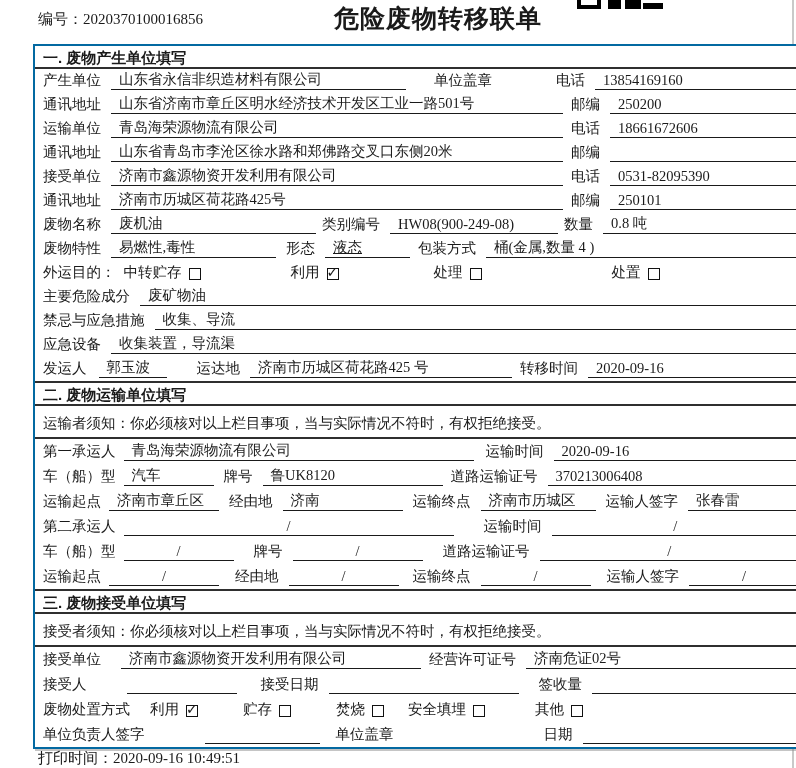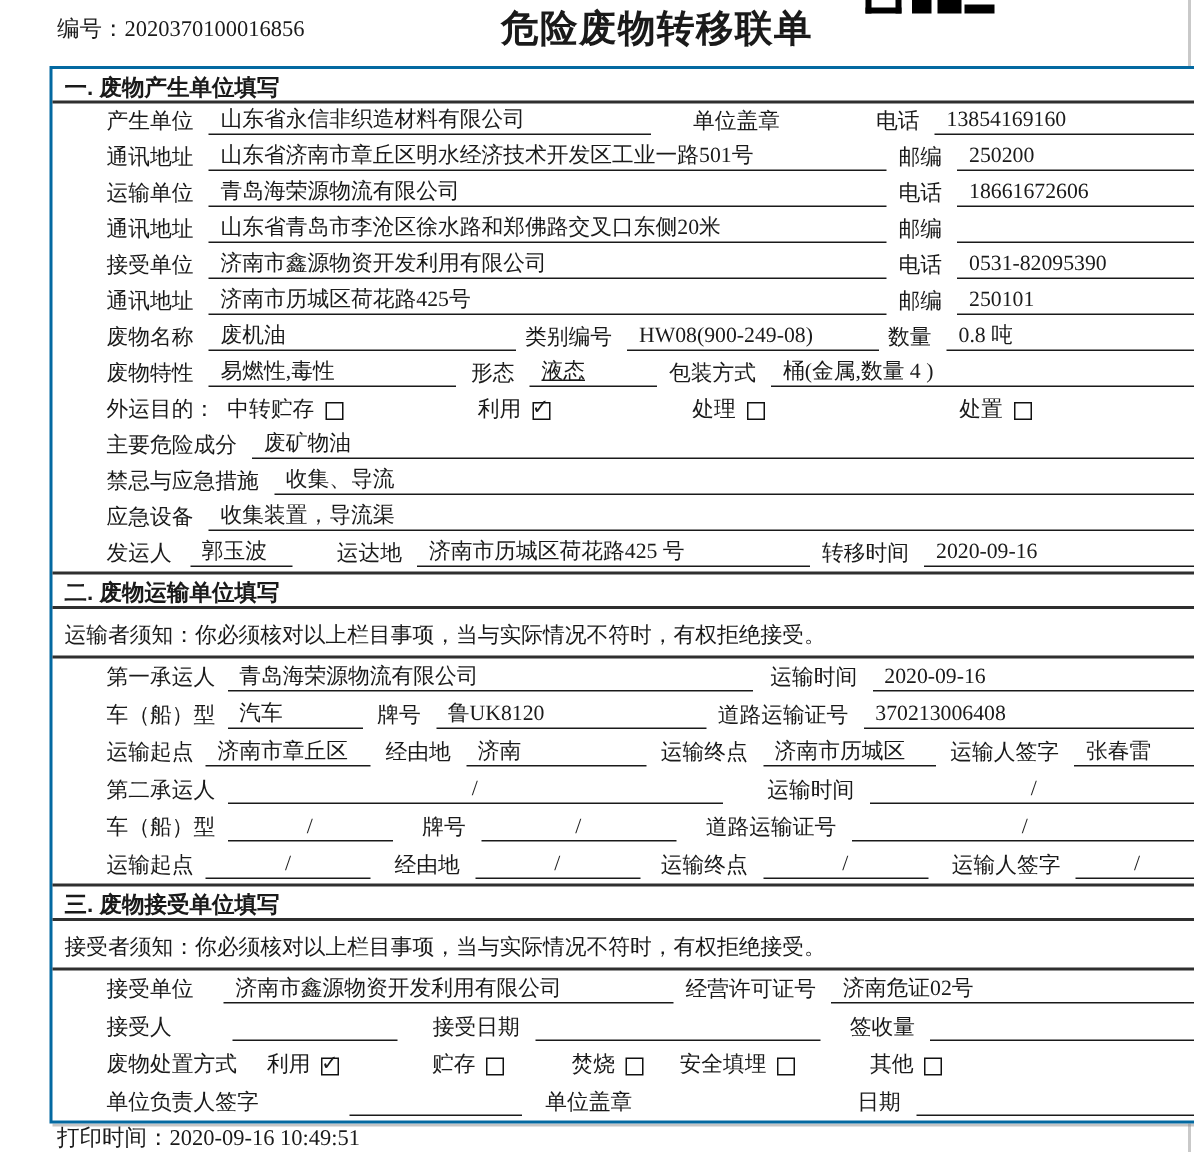--- a/index.html
+++ b/index.html
@@ -24,21 +24,21 @@
 
   
   #form-table { position:absolute; left:33px; top:44px; width:774px;
     border:2px solid #0369a1; background:#fff; box-shadow:2px 2px 0 rgba(140,140,140,.5); }
   .section + .section { border-top:2px solid #2f2f2f; }
   .sec-head { height:23px; padding:3px 0 0 8px; font-size:15px; font-weight:bold;
     font-family:"Liberation Sans","DejaVu Sans",sans-serif; border-bottom:2px solid #2f2f2f; }
   .note { height:33px; padding:8px 0 0 8px; font-size:14.5px; border-bottom:2px solid #2f2f2f; }
   .row { display:flex; align-items:flex-end; height:25px; padding:0 4px 3px 8px; font-size:14.5px; }
   .section:first-child .row { height:24px; }
-  .lbl { white-space:nowrap;margin-left:28px; }
+  .lbl { white-space:nowrap; }
   .lbl:not(:first-child) { margin-left:10px; }
   .val { border-bottom:1px solid #1a1a1a; padding:0 4px 0 8px; margin-left:10px;
          white-space:nowrap; overflow:hidden; min-height:18px; }
   .val.grow { flex:1 1 auto; margin-right:2px; }
   .val.center { text-align:center; padding-left:4px; }
   .cb { display:inline-flex; align-items:flex-end; gap:7px; margin-left:10px; }
   .cb .box { width:12px; height:12px; border:1.5px solid #111; position:relative; margin-bottom:2px; }
   .cb .box.checked::after { content:"\2713"; position:absolute; left:-1px; top:-5px;
     font-size:14px; font-weight:bold; font-family:"DejaVu Sans",sans-serif; }
 
@@ -227,21 +227,21 @@
         <span class="val" style="width: 190px;"></span>
         <span class="lbl" style="margin-left: 20px;">签收量</span>
         <span class="val grow"></span>
       </div>
       <div class="row">
         <span class="lbl">废物处置方式</span>
         <span class="cb" style="margin-left: 20px;">
           <span>利用</span>
           <span class="box checked"></span>
         </span>
-        <span class="cb" style="margin-left: 62px;">
+        <span class="cb" style="margin-left: 45px;">
           <span>贮存</span>
           <span class="box"></span>
         </span>
         <span class="cb" style="margin-left: 45px; justify-content: flex-end;">
           <span>焚烧</span>
           <span class="box"></span>
         </span>
         <span class="cb" style="margin-left: 24px; align-items: flex-end;">
           <span>安全填埋</span>
           <span class="box"></span>

